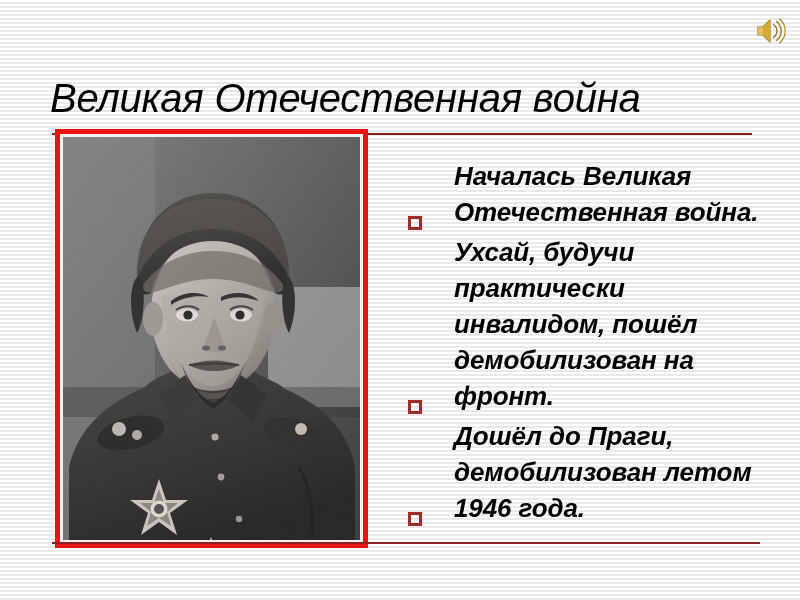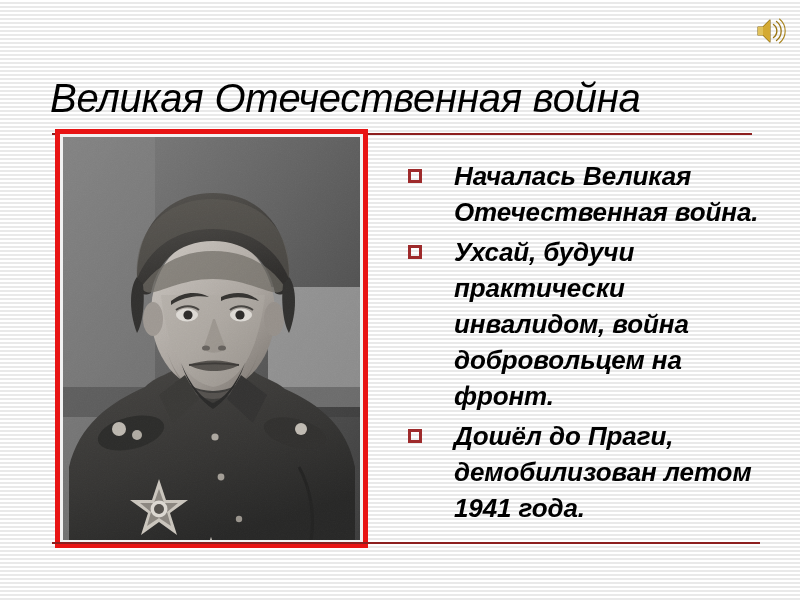--- a/index.html
+++ b/index.html
@@ -108,21 +108,21 @@
 
   
   .bullets {
     position: absolute;
     left: 408px;
     top: 158px;
     width: 372px;
   }
   .bullet-item {
     display: flex;
-    align-items: flex-start;
+    align-items: flex-end;
     margin-bottom: 4px;
   }
   .bullet-marker {
     flex: 0 0 auto;
     width: 14px;
     height: 14px;
     margin-top: 11px;
     margin-right: 0px;
     border: 3px solid #9e2a2b;
     box-sizing: border-box;
@@ -276,25 +276,25 @@
 
   <div class="bullets">
 
     <div class="bullet-item">
       <span class="bullet-marker"></span>
       <span class="bullet-text">Началась Великая Отечественная война.</span>
     </div>
 
     <div class="bullet-item">
       <span class="bullet-marker"></span>
-      <span class="bullet-text">Ухсай, будучи практически инвалидом, война добровольцем на фронт.</span>
+      <span class="bullet-text">Ухсай, будучи практически инвалидом, пошёл демобилизован на фронт.</span>
     </div>
 
     <div class="bullet-item">
       <span class="bullet-marker"></span>
-      <span class="bullet-text">Дошёл до Праги, демобилизован летом 1941 года.</span>
+      <span class="bullet-text">Дошёл до Праги, демобилизован летом 1946 года.</span>
     </div>
 
   </div>
 
   <div class="bottom-rule"></div>
 
 </div>
 
 </body></html>

